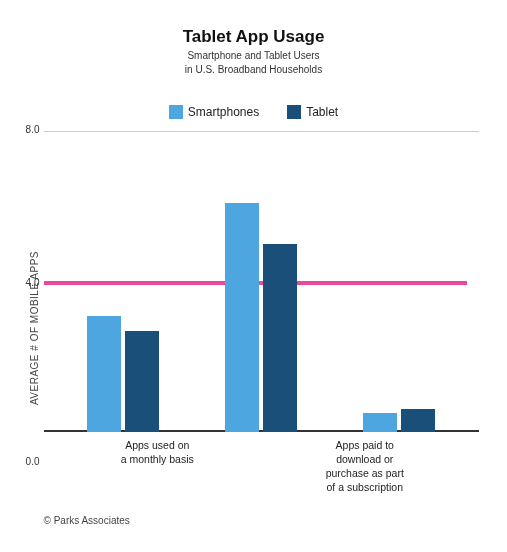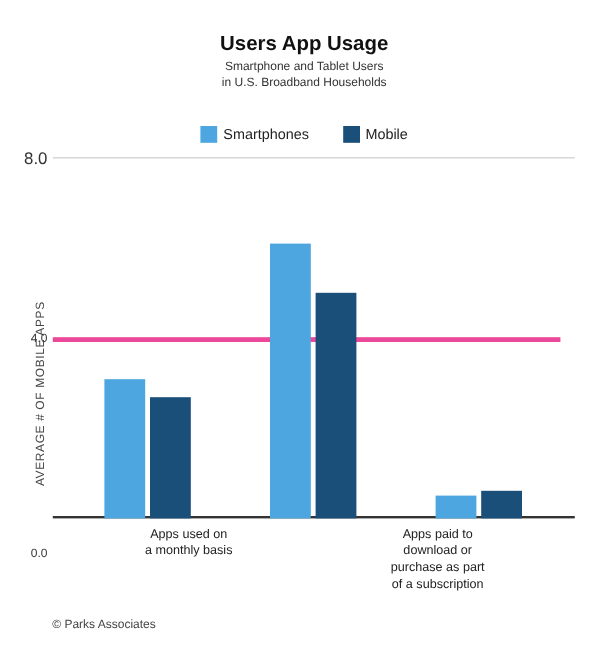--- a/index.html
+++ b/index.html
@@ -121,45 +121,45 @@
     .copyright {
       font-size: 10px;
       color: #444;
       margin-top: 20px;
     }
   </style>
 </head>
 <body>
 
 <div class="chart-container">
-  <div class="chart-title">Users App Usage</div>
+  <div class="chart-title">Tablet App Usage</div>
   <div class="chart-subtitle">
     <span>Smartphone and Tablet Users</span><br>
     <span>in U.S. Broadband Households</span>
   </div>
   <div class="legend">
     <div class="legend-item">
       <div class="legend-swatch" style="background:#4da6e0;"></div>
       <span>Smartphones</span>
     </div>
     <div class="legend-item">
       <div class="legend-swatch" style="background:#1a4f7a;"></div>
-      <span>Mobile</span>
+      <span>Tablet</span>
     </div>
   </div>
 
   <div class="chart-area">
     <div class="y-axis-label">AVERAGE # OF MOBILE APPS</div>
     <div class="plot-area">
       <div class="grid-and-bars" style="min-height:300px;">
 
         <div class="grid-lines">
 
           <div style="position:absolute; top:0; left:0; right:0; border-top:1px solid #ccc;">
-            <span style="position:absolute; left:-28px; top:-8px; font-size:14px; color:#333; text-align:right; width:24px; display:block;">8.0</span>
+            <span style="position:absolute; left:-28px; top:-8px; font-size:10px; color:#333; text-align:right; width:24px; display:block;">8.0</span>
           </div>
 
           <div style="position:absolute; top:50%; left:0; right:12px; border-top:4px solid #ec4899;">
             <span style="position:absolute; left:-28px; top:-8px; font-size:10px; color:#333; text-align:right; width:24px; display:block;">4.0</span>
           </div>
 
           <div style="position:absolute; bottom:0; left:0; right:0; border-top:2px solid #333;">
             <span style="position:absolute; left:-28px; top:-8px; font-size:10px; color:#333; text-align:right; width:24px; display:block;margin-top:32px;">0.0</span>
           </div>
         </div>

